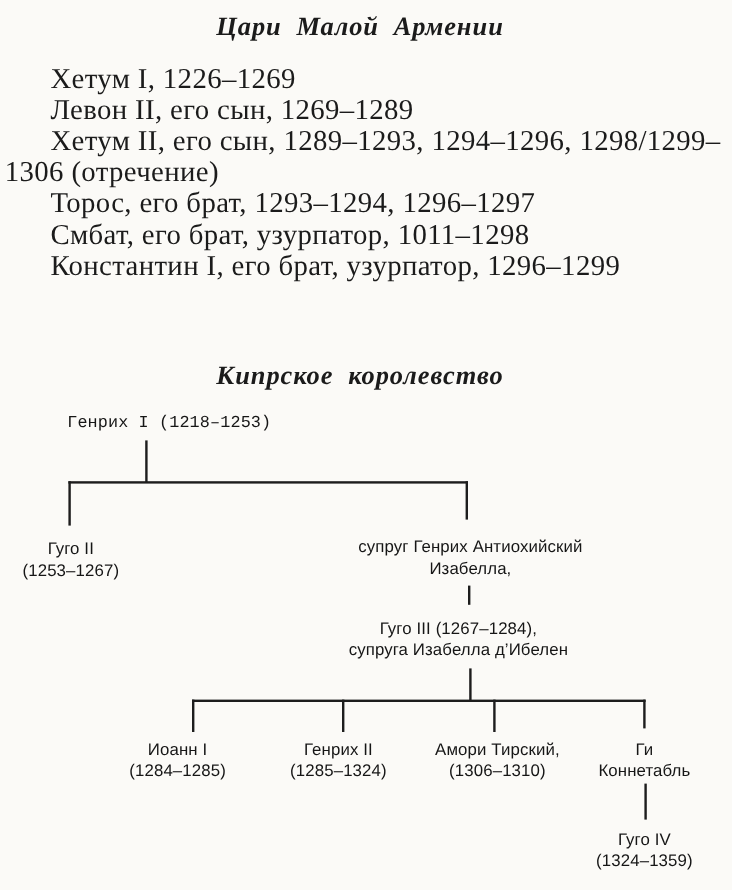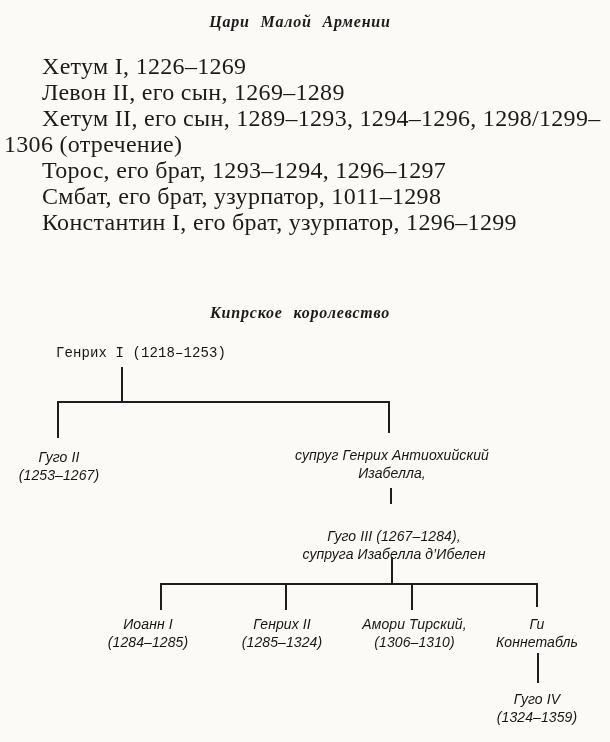--- a/index.html
+++ b/index.html
@@ -13,42 +13,42 @@
     width: 610px; height: 742px;
     background: #fbfaf7;
     color: #1b1b1b;
     overflow: hidden;
   }
   .section-title {
     position: absolute; left: 0; right: 10px;
     text-align: center;
     font-family: "Liberation Serif", serif;
     font-style: italic; font-weight: bold;
-    font-size: 16px; line-height: 24px;
+    font-size: 22px; line-height: 24px;
     letter-spacing: 0.8px; word-spacing: 6px;
     margin: 0;
   }
   .kings-list {
     position: absolute; top: 53px; left: 4px; width: 566px;
     font-size: 24px; line-height: 26px;
     letter-spacing: 0.3px;
   }
   .kings-list .kl { white-space: nowrap; }
   .kings-list .indent { padding-left: 38px; }
   
   .tree-label {
     position: absolute;
     font-family: "Liberation Sans", sans-serif;
     font-size: 14px; line-height: 18px;
     letter-spacing: 0.1px;
     text-align: center;
     color: #161616;
   }
   .tree-label.left-align { text-align: left; white-space: nowrap; font-family: Liberation Mono, monospace; }
-  .tl-line { display: block; font-style: italic; }
+  .tl-line { display: block; }
   .vline, .hline { position: absolute; background: #1d1d1d; }
   .vline { width: 2px; }
   .hline { height: 2px; }
 </style>
 </head>
 <body>
 
 <div class="page">
 
   <h1 class="section-title" style="top:10px;">Цари Малой Армении</h1>
@@ -79,21 +79,21 @@
       <span class="tl-line">(1253–1267)</span>
     </div>
 
     <div class="tree-label" style="left:282px; top:446px; width:220px;">
       <span class="tl-line">супруг Генрих Антиохийский</span>
       <span class="tl-line">Изабелла,</span>
     </div>
 
     <div class="vline" style="left:390px; top:488px; height:16px;"></div>
 
-    <div class="tree-label" style="left:284px; top:514px; width:220px;margin-top:13px;">
+    <div class="tree-label" style="left:272px; top:514px; width:220px;">
       <span class="tl-line">Гуго III (1267–1284),</span>
       <span class="tl-line">супруга Изабелла д’Ибелен</span>
     </div>
 
     <div class="vline" style="left:391px; top:557px; height:27px;"></div>
     <div class="hline" style="left:160px; top:583px; width:378px;"></div>
     <div class="vline" style="left:160px; top:583px; height:27px;"></div>
     <div class="vline" style="left:285px; top:583px; height:27px;"></div>
     <div class="vline" style="left:411px; top:583px; height:27px;"></div>
     <div class="vline" style="left:536px; top:583px; height:24px;"></div>

